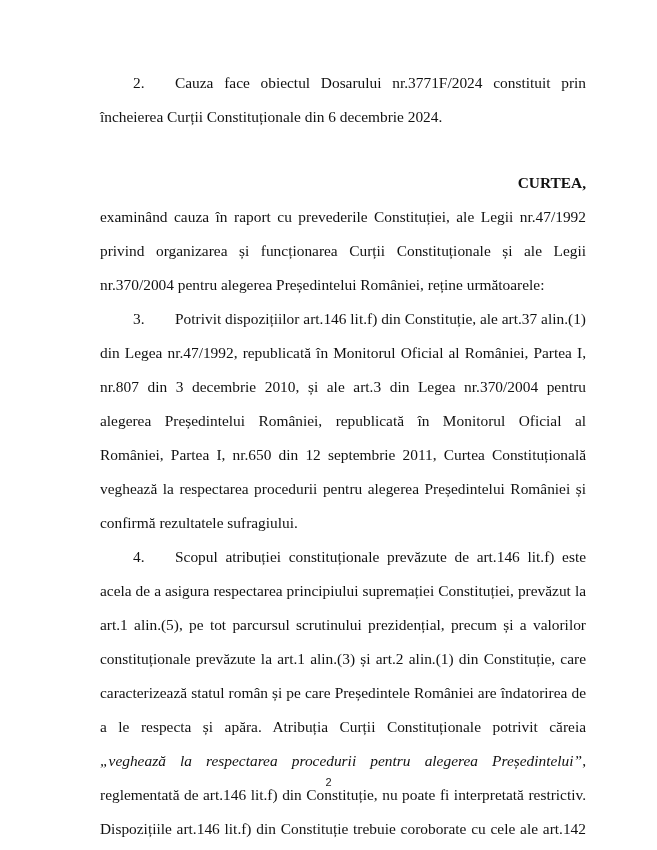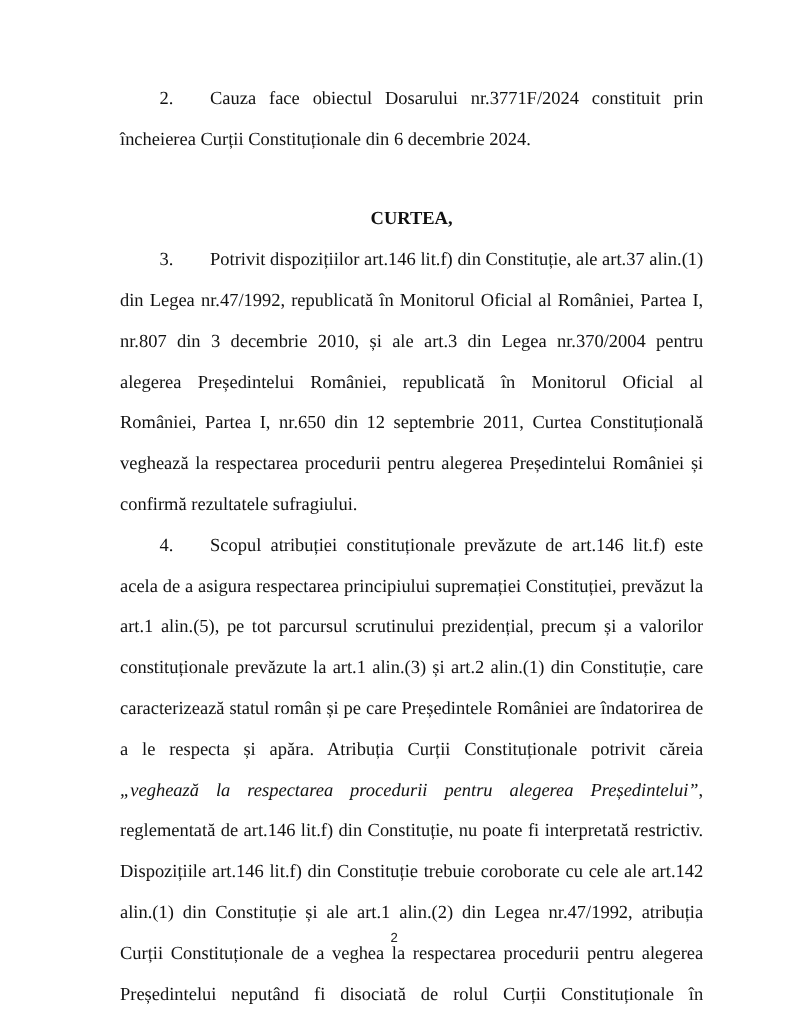--- a/index.html
+++ b/index.html
@@ -29,21 +29,21 @@
   }
   .indent {
     text-indent: 33px;
   }
   .num {
     display: inline-block;
     width: 42px;
     text-indent: 0;
   }
   .heading {
-    text-align: center;
+    text-align: right;
     font-weight: bold;
     margin-top: 32px;
     margin-bottom: 0;
     padding-left: 0;
   }
   .page-number {
     position: absolute;
     left: 0;
     width: 657px;
     top: 776px;
@@ -58,20 +58,21 @@
 <body>
 
 <div class="page">
 
   <p class="indent">
     <span class="num">2.</span><span>Cauza face obiectul Dosarului nr.3771F/2024 constituit prin încheierea Curții Constituționale din 6 decembrie 2024.</span>
   </p>
 
   <p class="heading">CURTEA,</p>
 
+  <p>examinând cauza în raport cu prevederile Constituției, ale Legii nr.47/1992 privind organizarea și funcționarea Curții Constituționale și ale Legii nr.370/2004 pentru alegerea Președintelui României, reține următoarele:</p>
 
   <p class="indent">
     <span class="num">3.</span><span>Potrivit dispozițiilor art.146 lit.f) din Constituție, ale art.37 alin.(1) din Legea nr.47/1992, republicată în Monitorul Oficial al României, Partea I, nr.807 din 3 decembrie 2010, și ale art.3 din Legea nr.370/2004 pentru alegerea Președintelui României, republicată în Monitorul Oficial al României, Partea I, nr.650 din 12 septembrie 2011, Curtea Constituțională veghează la respectarea procedurii pentru alegerea Președintelui României și confirmă rezultatele sufragiului.</span>
   </p>
 
   <p class="indent">
     <span class="num">4.</span><span>Scopul atribuției constituționale prevăzute de art.146 lit.f) este acela de a asigura respectarea principiului supremației Constituției, prevăzut la art.1 alin.(5), pe tot parcursul scrutinului prezidențial, precum și a valorilor constituționale prevăzute la art.1 alin.(3) și art.2 alin.(1) din Constituție, care caracterizează statul român și pe care Președintele României are îndatorirea de a le respecta și apăra. Atribuția Curții Constituționale potrivit căreia </span><em>„veghează la respectarea procedurii pentru alegerea Președintelui”</em><span>, reglementată de art.146 lit.f) din Constituție, nu poate fi interpretată restrictiv. Dispozițiile art.146 lit.f) din Constituție trebuie coroborate cu cele ale art.142 alin.(1) din Constituție și ale art.1 alin.(2) din Legea nr.47/1992, atribuția Curții Constituționale de a veghea la respectarea procedurii pentru alegerea Președintelui neputând fi disociată de rolul Curții Constituționale în arhitectura constituțională, acela de garant al supremației Constituției.</span>
   </p>
 
 </div>

